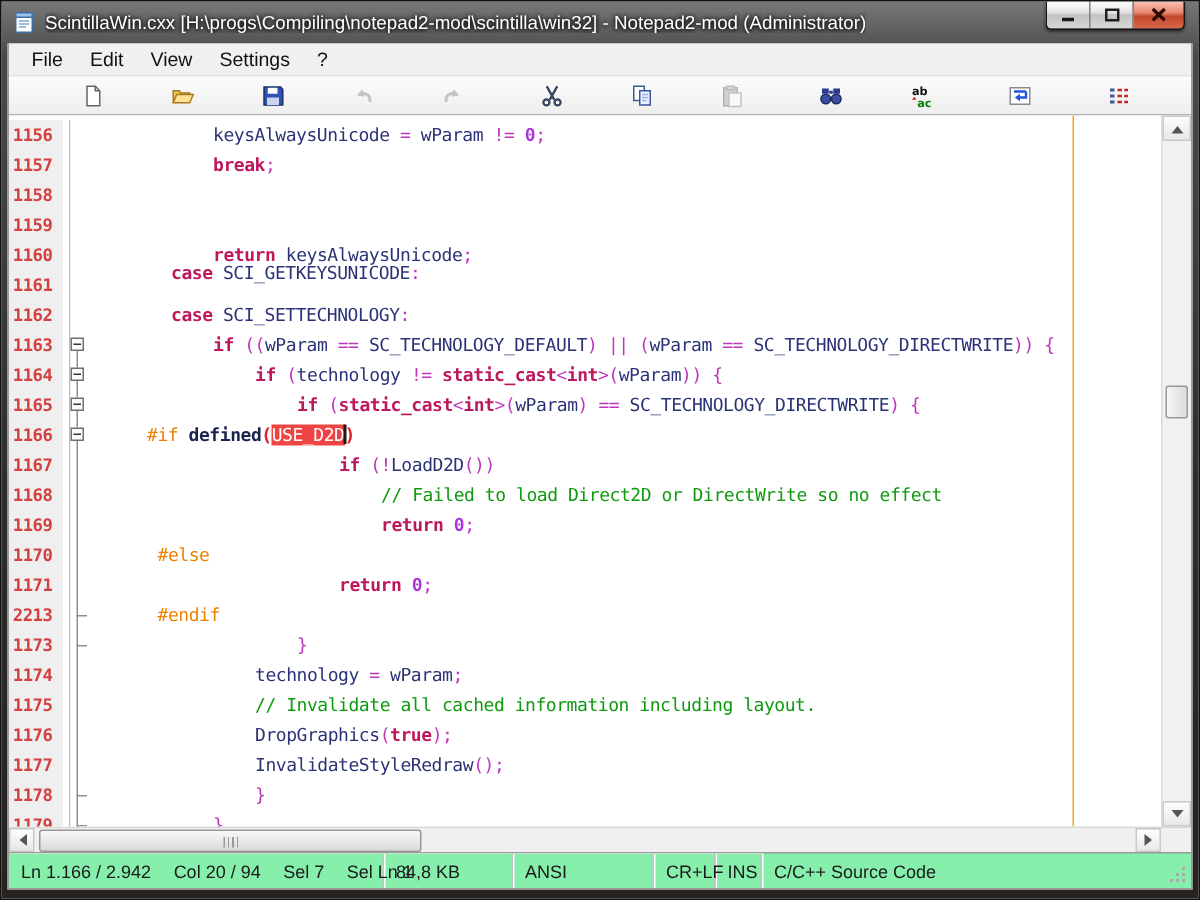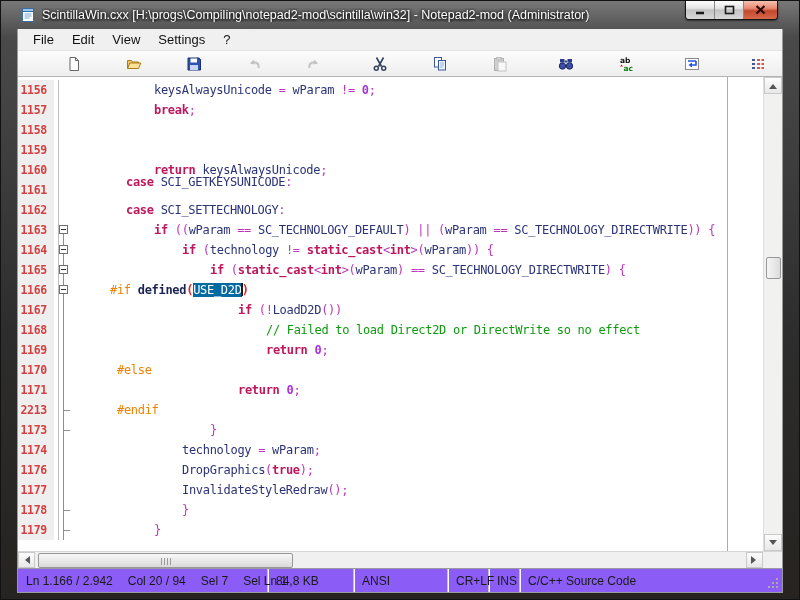--- a/index.html
+++ b/index.html
@@ -1,20 +1,20 @@
 <!DOCTYPE html>
 <html><head>
 <meta charset="utf-8">
 <style>
   * { margin:0; padding:0; box-sizing:border-box; }
   body { width:800px; height:600px; font-family:"Liberation Sans", sans-serif; background:#fff; }
 
   .win { width:800px; height:600px; position:relative;
          background:linear-gradient(#787878, #4a4a4a 6%, #2d2d2d 55%, #262320);
-         border:1px solid #121212; padding:0 16px 4px; }
+         border:1px solid #121212; padding:0 4px 4px; }
 
   
   .titlebar { height:28px; display:flex; align-items:center; position:relative; }
   .title-icon { width:16px; height:16px; margin:0 6px 0 3px; flex:none; }
   .title-text { color:#ffffff; font-size:12.5px; text-shadow:0 1px 3px #000, 0 0 4px #000;
                 white-space:nowrap; overflow:hidden; }
   .caption { position:absolute; top:0; right:5px; display:flex; height:19px;
              border:1px solid #141414; border-top:none; border-radius:0 0 4px 4px; overflow:hidden;
              box-shadow:0 1px 2px rgba(0,0,0,.5); }
   .capbtn { width:29px; height:18px; display:flex; align-items:center; justify-content:center;
@@ -55,21 +55,21 @@
           background:#fcfcfc linear-gradient(#333,#333) no-repeat center / 5px 1px; z-index:1; }
   .code { flex:1; white-space:pre; color:#2b3377; }
   .tk-kw  { color:#be185d; font-weight:bold; }
   .tk-id  { color:#2b3377; }
   .tk-op  { color:#be35be; }
   .tk-num { color:#a935d9; font-weight:bold; }
   .tk-cm  { color:#0f9a0f; }
   .tk-pp  { color:#ee8100;margin-left:40px; }
   .tk-bh  { color:#e02222; font-weight:bold; }
   .tk-def { color:#1b2350; font-weight:bold; }
-  .tk-sel { color:#fff; background:#0369a1; }
+  .tk-sel { color:#fff; background:#ef4444; }
   .caret  { display:inline-block; width:2px; height:13px; background:#1a1a1a;
             vertical-align:-2px; margin:0 -1px; }
 
   
   .vscroll { width:20px; background:#f1f1f0; border-left:1px solid #dcdcdc; position:relative; }
   .sb-btn { position:absolute; left:0; right:0; height:17px; display:flex; align-items:center; justify-content:center;
             background:linear-gradient(#fdfdfd,#e8e8e8); border:1px solid #c9c9c9; }
   .sb-up { top:0; } .sb-down { bottom:0; }
   .tri-up    { width:0; height:0; border:4px solid transparent; border-bottom:5px solid #555; margin-top:-3px; }
   .tri-down  { width:0; height:0; border:4px solid transparent; border-top:5px solid #555; margin-bottom:-3px; }
@@ -82,21 +82,21 @@
   .hs-btn { position:absolute; top:0; bottom:0; width:17px; display:flex; align-items:center; justify-content:center;
             background:linear-gradient(#fdfdfd,#e8e8e8); border:1px solid #c9c9c9; }
   .hs-left { left:0; } .hs-right { right:0; }
   .h-thumb { position:absolute; left:20px; top:1px; height:15px; width:255px;
              background:linear-gradient(#f8f8f8,#dadada); border:1px solid #989898; border-radius:2px; }
   .h-thumb::after { content:""; position:absolute; left:50%; top:4px; margin-left:-5px; width:10px; height:7px;
              background:repeating-linear-gradient(90deg,#9a9a9a 0 1px,transparent 1px 3px); }
   .corner { width:20px; background:#f0f0f0; }
 
   
-  .statusbar { height:24px; background:#8b5cf6; border-top:1px solid #9a9a9a; display:flex;
+  .statusbar { height:24px; background:#86efac; border-top:1px solid #9a9a9a; display:flex;
                align-items:flex-start; font-size:12px; color:#1a1a1a; position:relative; }
   .panel { height:100%; display:flex; align-items:center; padding:0 8px;
            border-right:1px solid #c3c3c3; box-shadow:1px 0 0 #fff; white-space:nowrap; }
   .panel.last { flex:1; border-right:none; box-shadow:none; }
   .p1 span { margin-right:15px; }
   .grip { position:absolute; right:3px; bottom:3px; }
 </style>
 </head>
 <body>
 
@@ -391,20 +391,26 @@
               <span class="fold tick"></span>
               <span class="code" style="padding-left: 140px;"><span class="tk-op">}</span></span>
             </div>
             <div class="line">
               <span class="ln">1174</span>
               <span class="gap"></span>
               <span class="fold line"></span>
               <span class="code" style="padding-left: 112px;"><span class="tk-id">technology</span><span class=""> </span><span class="tk-op">=</span><span class=""> </span><span class="tk-id">wParam</span><span class="tk-op">;</span></span>
             </div>
             <div class="line">
+              <span class="ln">1175</span>
+              <span class="gap"></span>
+              <span class="fold line"></span>
+              <span class="code" style="padding-left: 112px;"><span class="tk-cm">// Invalidate all cached information including layout.</span></span>
+            </div>
+            <div class="line">
               <span class="ln">1176</span>
               <span class="gap"></span>
               <span class="fold line"></span>
               <span class="code" style="padding-left: 112px;"><span class="tk-id">DropGraphics</span><span class="tk-op">(</span><span class="tk-kw">true</span><span class="tk-op">);</span></span>
             </div>
             <div class="line">
               <span class="ln">1177</span>
               <span class="gap"></span>
               <span class="fold line"></span>
               <span class="code" style="padding-left: 112px;"><span class="tk-id">InvalidateStyleRedraw</span><span class="tk-op">();</span></span>

